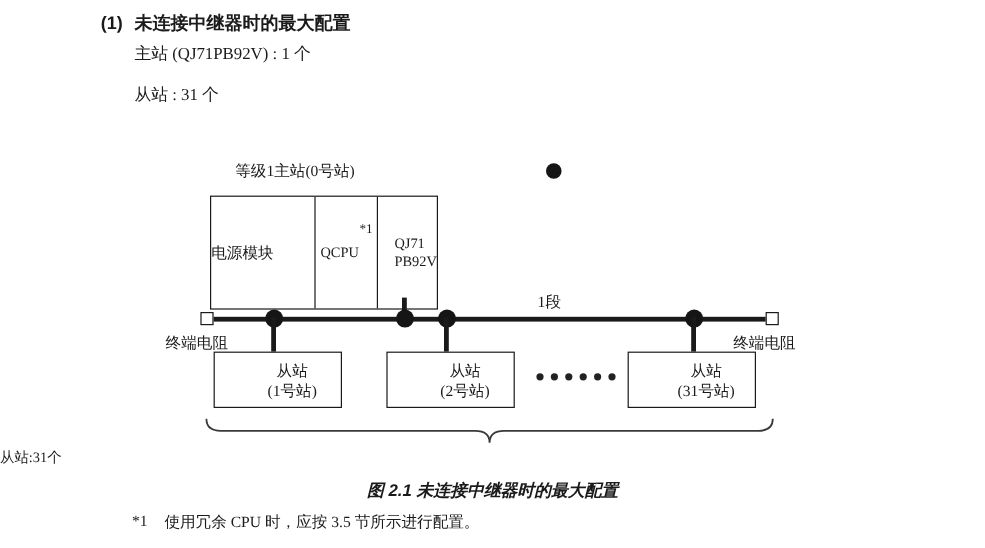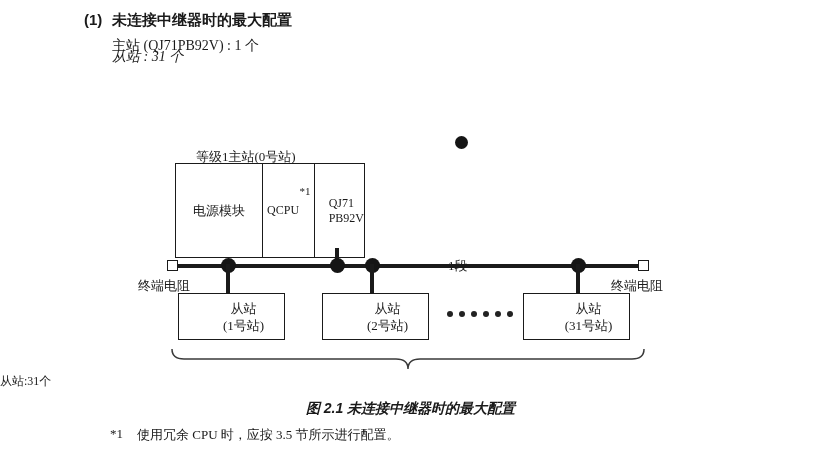--- a/index.html
+++ b/index.html
@@ -29,21 +29,21 @@
   #heading-number { left: 84px;  top: 10px; }
   #heading-title  { left: 112px; top: 10px; }
 
   .spec-line {
     left: 112px;
     font-size: 14px;
     line-height: 20px;
     white-space: nowrap;
   }
   #spec-master { top: 36px; }
-  #spec-slave  { top: 47px; font-style: italic; }
+  #spec-slave  { top: 70px; }
 
   
   #legend {
     left: 455px;
     top: 136px;
     display: flex;
     align-items: center;
     gap: 7px;
     white-space: nowrap;
   }
@@ -55,40 +55,39 @@
     display: block;
   }
   #legend-text {
     font-size: 13px;
     letter-spacing: .5px;
   }
 
   
   #master-caption {
     left: 196px;
-    top: 148px;
+    top: 134px;
     font-size: 13px;
     white-space: nowrap;
   }
   #master-box {
     left: 175px;
     top: 163px;
     width: 190px;
     height: 95px;
     border: 1.6px solid #1a1a1a;
     box-sizing: border-box;
     display: flex;
     background: #fff;
   }
   .module {
     position: relative;
     box-sizing: border-box;
     display: flex;
     align-items: center;
-    justify-content: center;
     font-size: 13px;
   }
   #module-power {
     width: 88px;
     border-right: 1.4px solid #1a1a1a;
   }
   #module-cpu {
     width: 52px;
     border-right: 1.4px solid #1a1a1a;
     justify-content: flex-start;
@@ -134,21 +133,21 @@
     font-size: 13px;
     white-space: nowrap;
     top: 277px;
     text-align: center;
   }
   #term-label-left  { left: 138px; }
   #term-label-right { left: 611px; }
 
   #segment-label {
     left: 448px;
-    top: 257px;
+    top: 243px;
     font-size: 13px;
     white-space: nowrap;
     text-align: center;
   }
 
   
   .bus-dot {
     width: 15px;
     height: 15px;
     border-radius: 50%;

